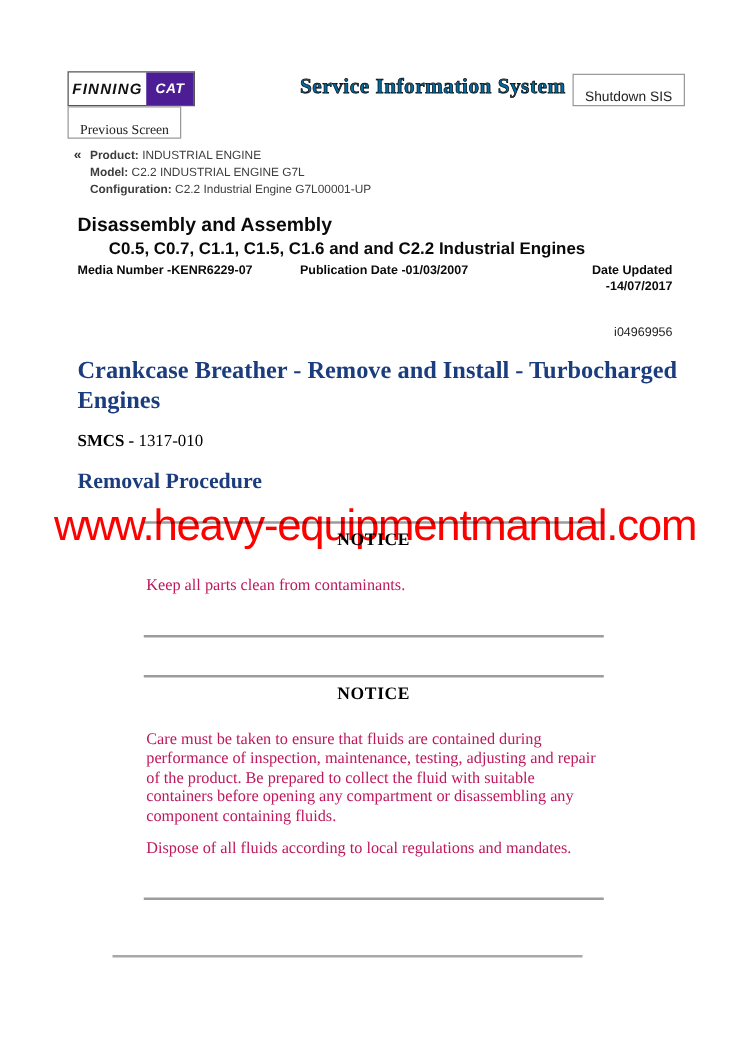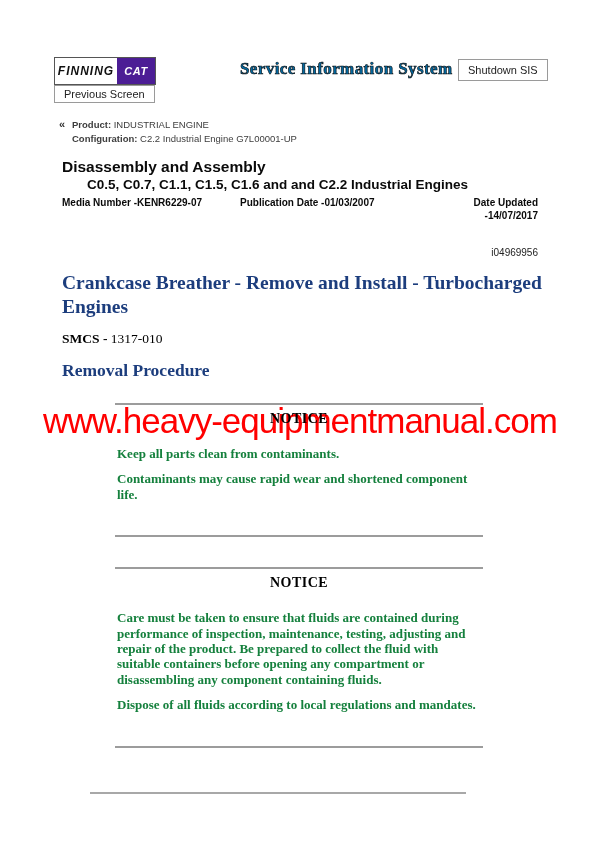--- a/index.html
+++ b/index.html
@@ -37,25 +37,25 @@
     position: absolute; left: 240px; top: 59px; width: 210px;
     font-family: "Liberation Serif", serif;
     font-weight: 900; font-size: 17px; letter-spacing: 0.4px;
     color: #0369a1; white-space: nowrap;
     -webkit-text-stroke: 0.6px #0a0a0a;
   }
   .btn {
     position: absolute;
     background: #fff; border: 1px solid #9a9a9a;
     font-family: "Liberation Sans", sans-serif;
-    font-size: 11px; color: #222; padding: 2px 9px;
+    font-size: 11px; color: #222; padding: 12px 9px;
     cursor: pointer;
   }
   .btn-shutdown { left: 458px; top: 59px; height: 22px; }
-  .btn-previous { left: 54px; top: 85px; height: 18px; }
+  .btn-previous { left: 54px; top: 85px; height: 18px; font-family: Liberation Serif, serif; }
 
   
   .content { position: absolute; top: 118px; left: 0; width: 600px; padding: 0 62px; box-sizing: border-box; }
 
   .product-info { position: relative; font-size: 9.5px; color: #3d3d3d; padding-left: 10px; }
   .pi-row { line-height: 13.5px; white-space: nowrap; }
   .collapse-icon {
     position: absolute; left: -3px; top: 0px;
     font-size: 11px; color: #333; cursor: pointer; font-weight: bold;
   }
@@ -92,22 +92,22 @@
     padding: 6px 2px 33px 2px;
     font-family: "Liberation Serif", serif;
   }
   .notice-box.first { margin-top: 23px; }
   .notice-box.second { margin-top: 30px; }
   .notice-label {
     text-align: center; font-weight: bold; font-size: 14px;
     letter-spacing: 0.5px; margin-bottom: 19px; line-height: 16px;
   }
   .notice-p {
-    font-weight: bold; font-size: 13px; line-height: 15.4px;
-    margin: 0 0 10px 0; color: #15803d;
+    font-weight: normal; font-size: 13px; line-height: 15.4px;
+    margin: 0 0 10px 0; color: #be185d;
   }
   .notice-p:last-child { margin-bottom: 0; }
 
   .final-rule {
     margin-top: 44px; margin-left: 28px;
     width: 376px; height: 2px; background: #a8a8a8; border: none;
   }
 
   
   .watermark {
@@ -138,20 +138,24 @@
 
   <div class="content">
 
     <div class="product-info">
       <span class="collapse-icon">«</span>
       <div class="pi-row">
         <span class="pi-label">Product: </span>
         <span class="pi-value">INDUSTRIAL ENGINE</span>
       </div>
       <div class="pi-row">
+        <span class="pi-label">Model: </span>
+        <span class="pi-value">C2.2 INDUSTRIAL ENGINE G7L</span>
+      </div>
+      <div class="pi-row">
         <span class="pi-label">Configuration: </span>
         <span class="pi-value">C2.2 Industrial Engine G7L00001-UP</span>
       </div>
     </div>
 
     <div class="pub-title">Disassembly and Assembly</div>
     <div class="pub-subtitle">C0.5, C0.7, C1.1, C1.5, C1.6 and and C2.2 Industrial Engines</div>
 
     <div class="media-row">
       <span class="m1">Media Number -KENR6229-07</span>
@@ -166,21 +170,20 @@
     <div class="smcs">
       <span class="smcs-label">SMCS - </span>
       <span class="smcs-value">1317-010</span>
     </div>
 
     <div class="section-heading">Removal Procedure</div>
 
     <div class="notice-box first">
       <div class="notice-label">NOTICE</div>
       <p class="notice-p">Keep all parts clean from contaminants.</p>
-      <p class="notice-p">Contaminants may cause rapid wear and shortened component life.</p>
     </div>
 
     <div class="notice-box second">
       <div class="notice-label">NOTICE</div>
       <p class="notice-p">Care must be taken to ensure that fluids are contained during performance of inspection, maintenance, testing, adjusting and repair of the product. Be prepared to collect the fluid with suitable containers before opening any compartment or disassembling any component containing fluids.</p>
       <p class="notice-p">Dispose of all fluids according to local regulations and mandates.</p>
     </div>
 
     <div class="final-rule"></div>
   </div>

